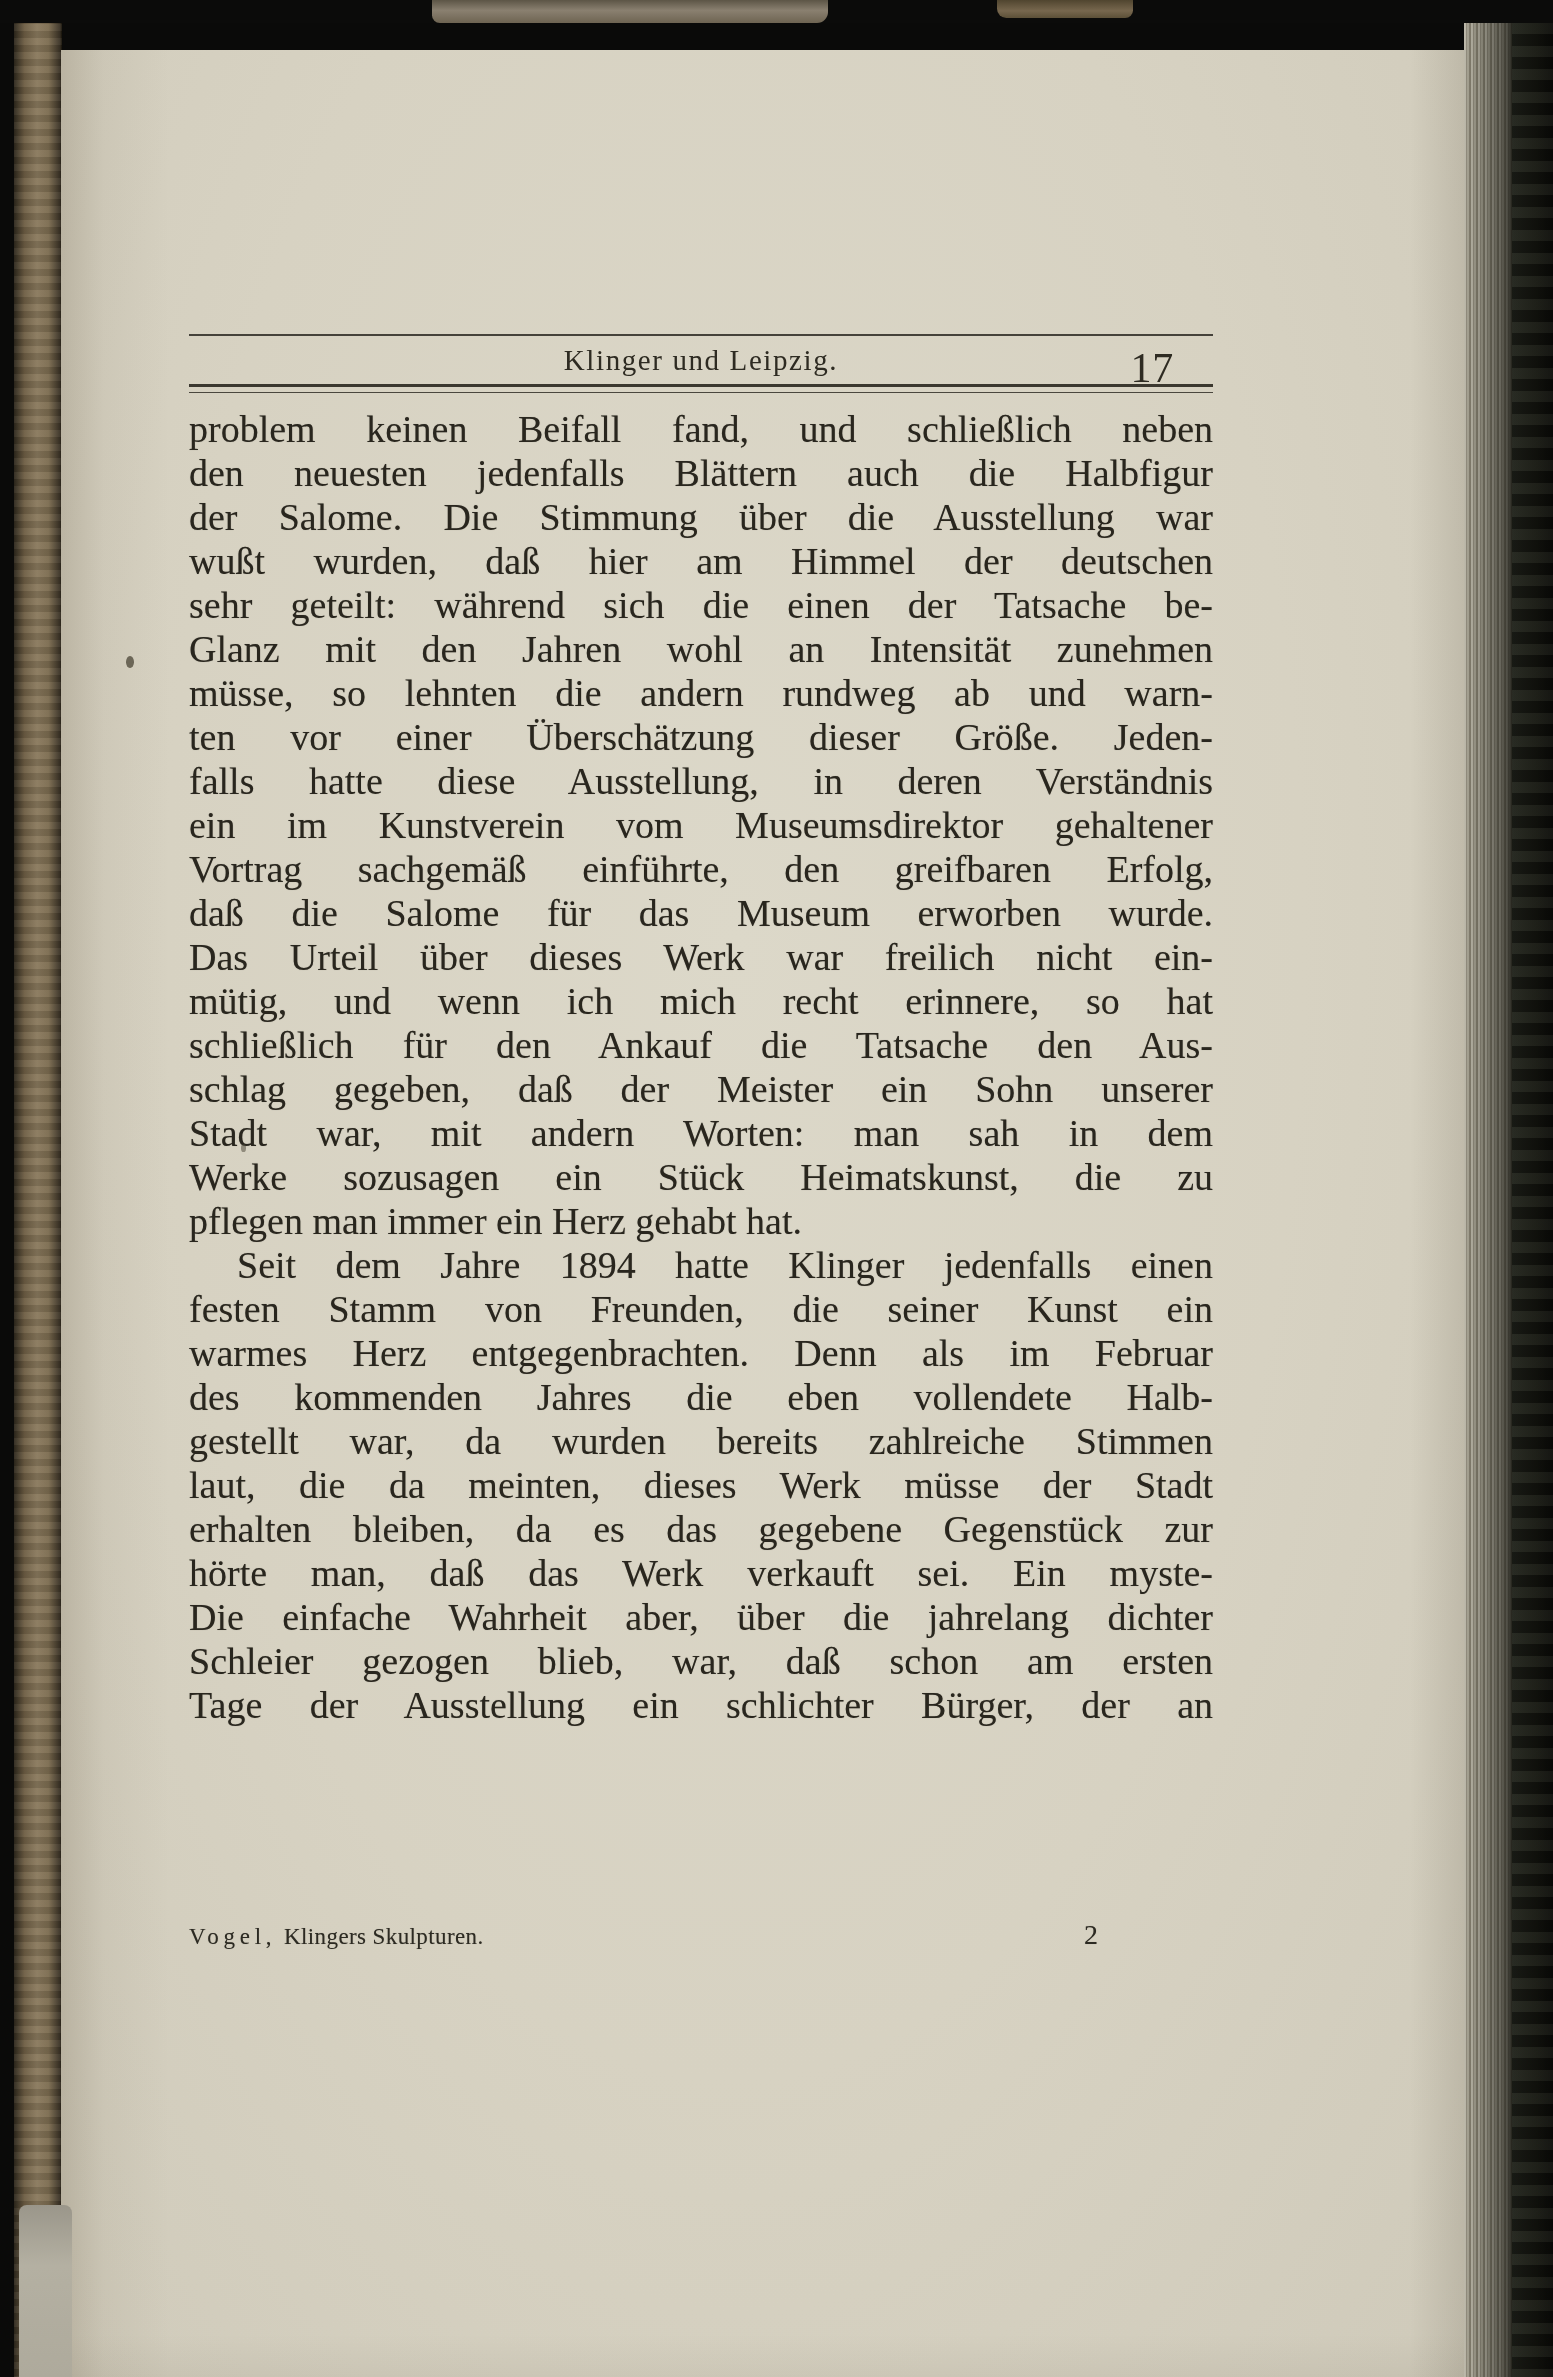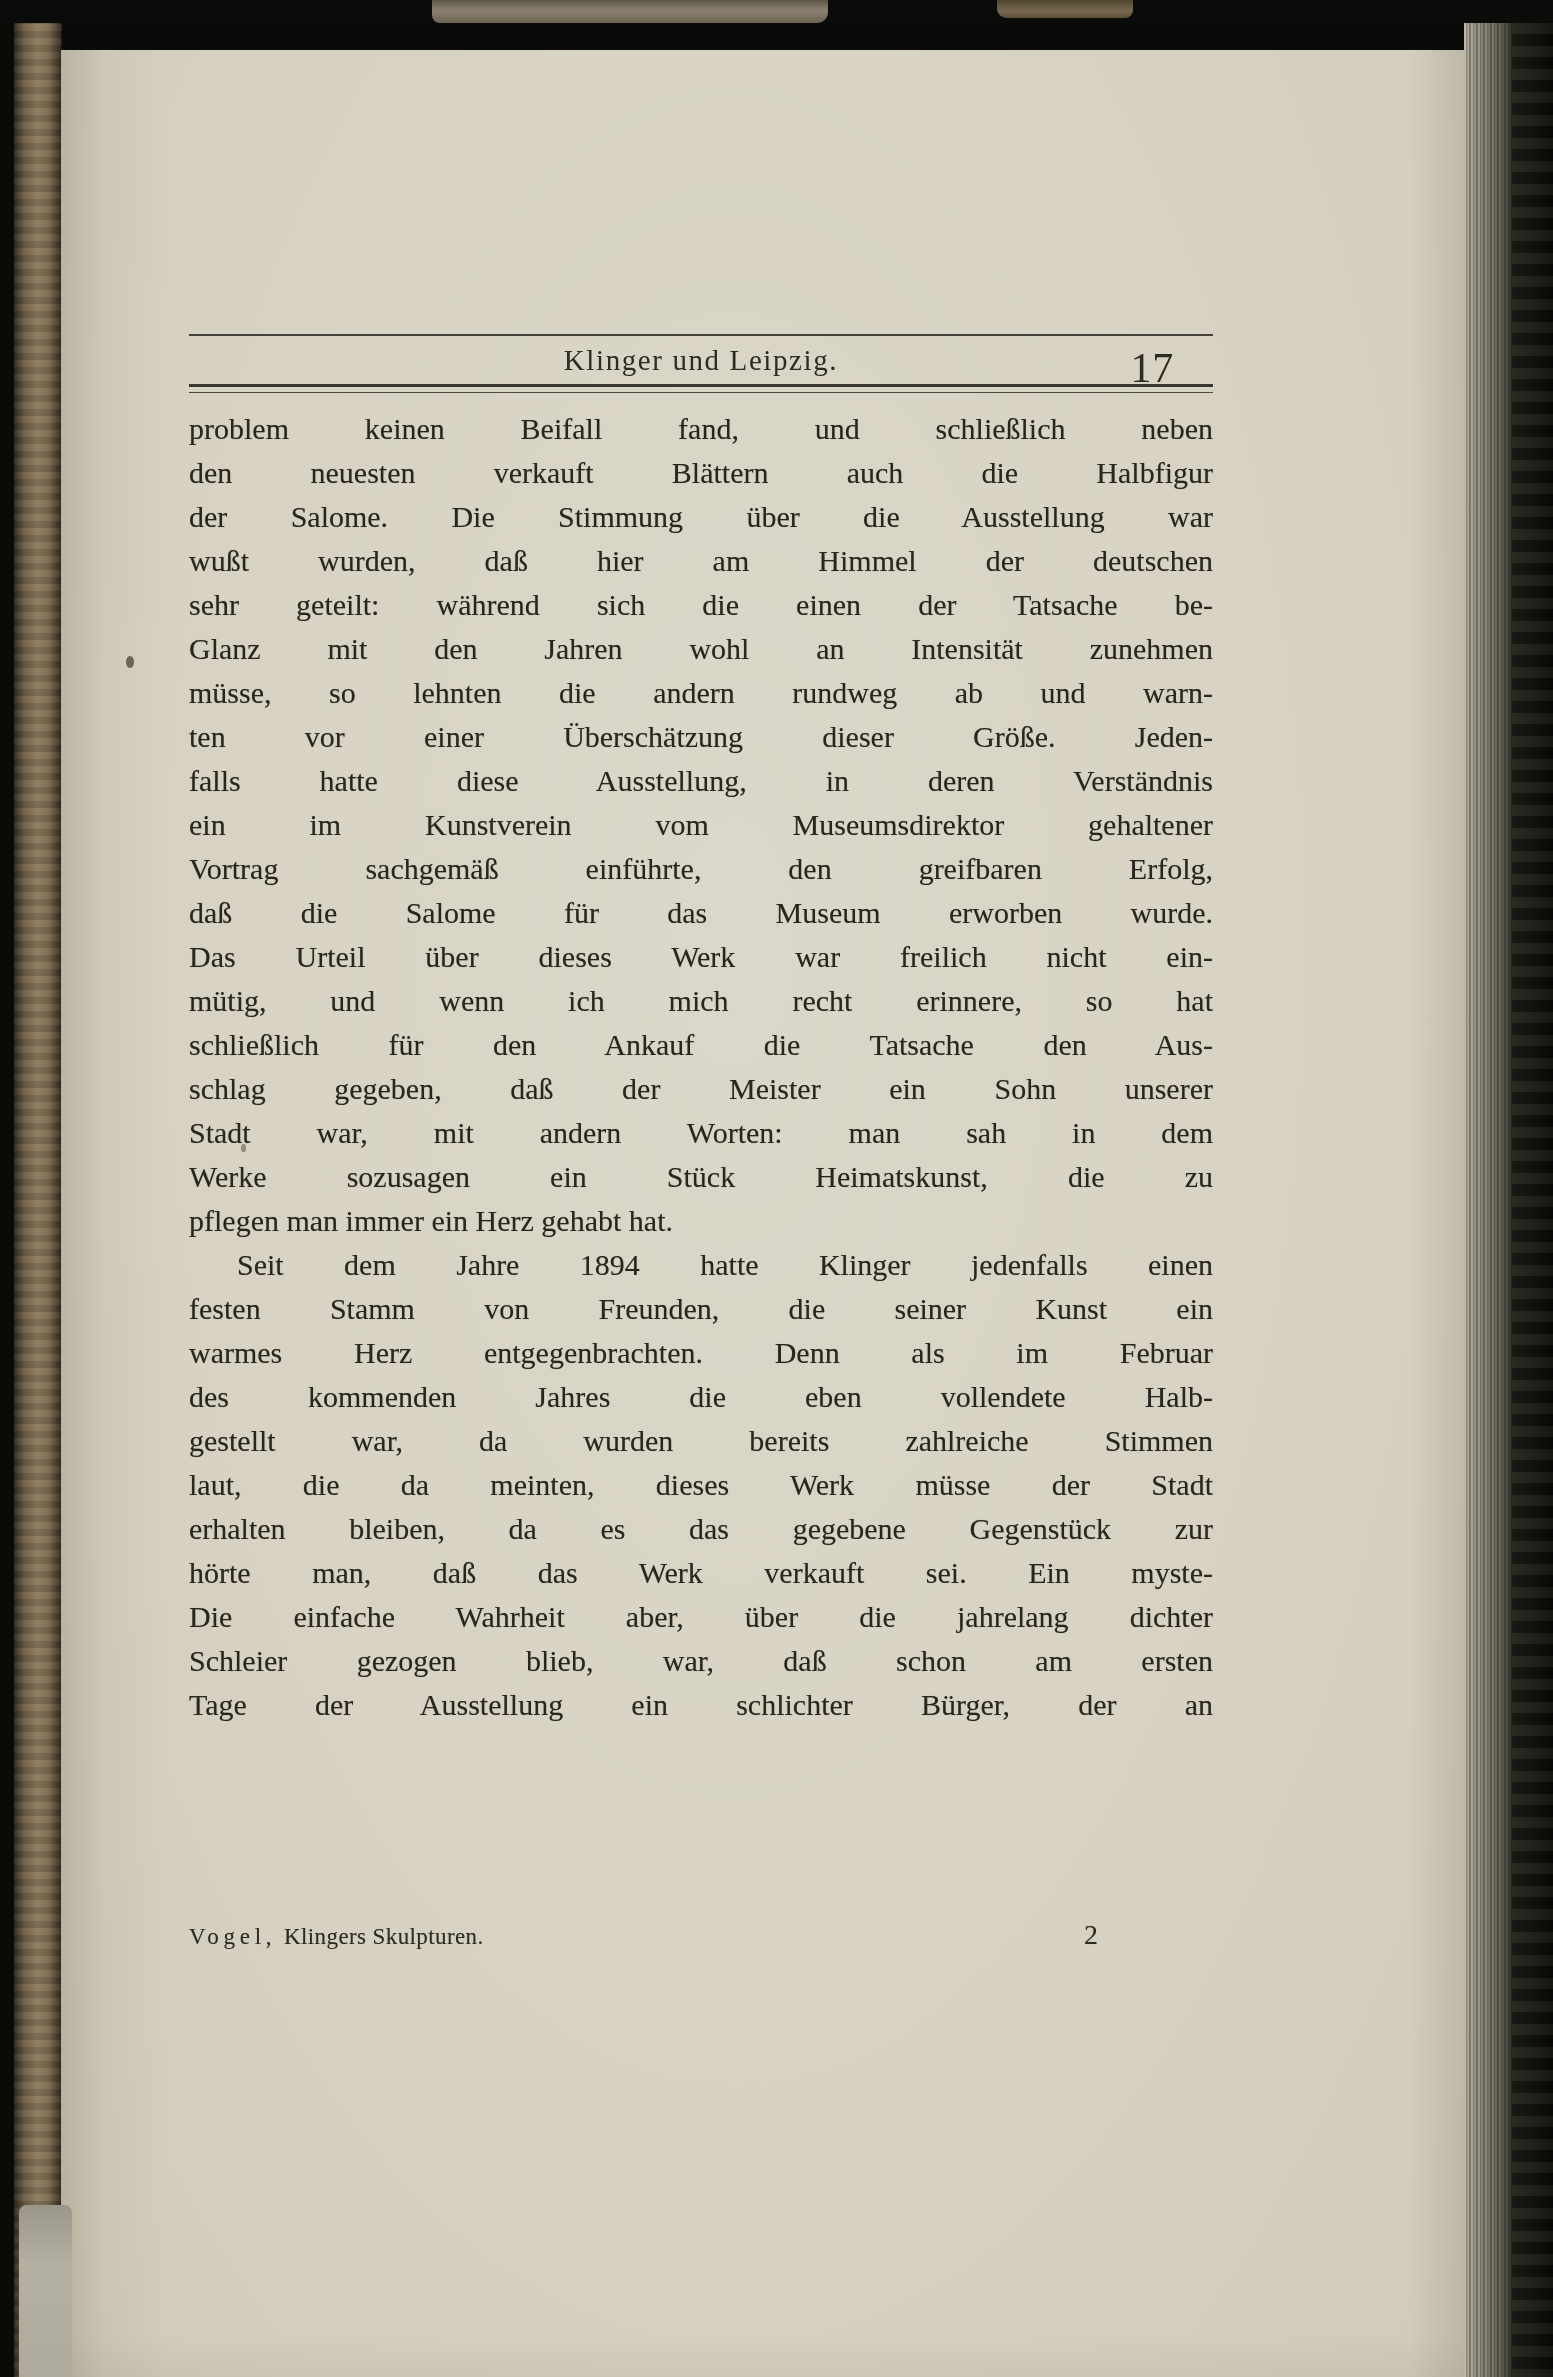--- a/index.html
+++ b/index.html
@@ -89,21 +89,21 @@
   }
   .pagenum {
     position: absolute; right: 39px; top: 7.8px;
     font-size: 42px; letter-spacing: 0.8px;
   }
   .rule-bold { border-top: 3.1px solid #3b382f; }
   .rule-thin { border-top: 1.6px solid #4a473e; margin-top: 5.4px; }
 
   .body-text {
     position: absolute; left: 128px; top: 357px; width: 1024px;
-    font-size: 30px; line-height: 44px;
+    font-size: 38px; line-height: 44px;
     color: #29261e;
     text-shadow: 0 0 0.8px rgba(41,38,30,0.35);
   }
   .line {
     text-align: justify;
     text-align-last: justify;
   }
   .line.last { text-align-last: left; }
   .para-indent .line:first-child { text-indent: 48px; }
 
@@ -133,21 +133,21 @@
         <span class="title">Klinger und Leipzig.</span>
         <span class="pagenum">17</span>
       </div>
       <div class="rule-bold"></div>
       <div class="rule-thin"></div>
     </div>
 
     <div class="body-text">
       <div class="paragraph">
           <div class="line">problem keinen Beifall fand, und schließlich neben</div>
-          <div class="line">den neuesten verkauft Blättern auch die Halbfigur</div>
+          <div class="line">den neuesten jedenfalls Blättern auch die Halbfigur</div>
           <div class="line">der Salome. Die Stimmung über die Ausstellung war</div>
           <div class="line">wußt wurden, daß hier am Himmel der deutschen</div>
           <div class="line">sehr geteilt: während sich die einen der Tatsache be-</div>
           <div class="line">Glanz mit den Jahren wohl an Intensität zunehmen</div>
           <div class="line">müsse, so lehnten die andern rundweg ab und warn-</div>
           <div class="line">ten vor einer Überschätzung dieser Größe. Jeden-</div>
           <div class="line">falls hatte diese Ausstellung, in deren Verständnis</div>
           <div class="line">ein im Kunstverein vom Museumsdirektor gehaltener</div>
           <div class="line">Vortrag sachgemäß einführte, den greifbaren Erfolg,</div>
           <div class="line">daß die Salome für das Museum erworben wurde.</div>

